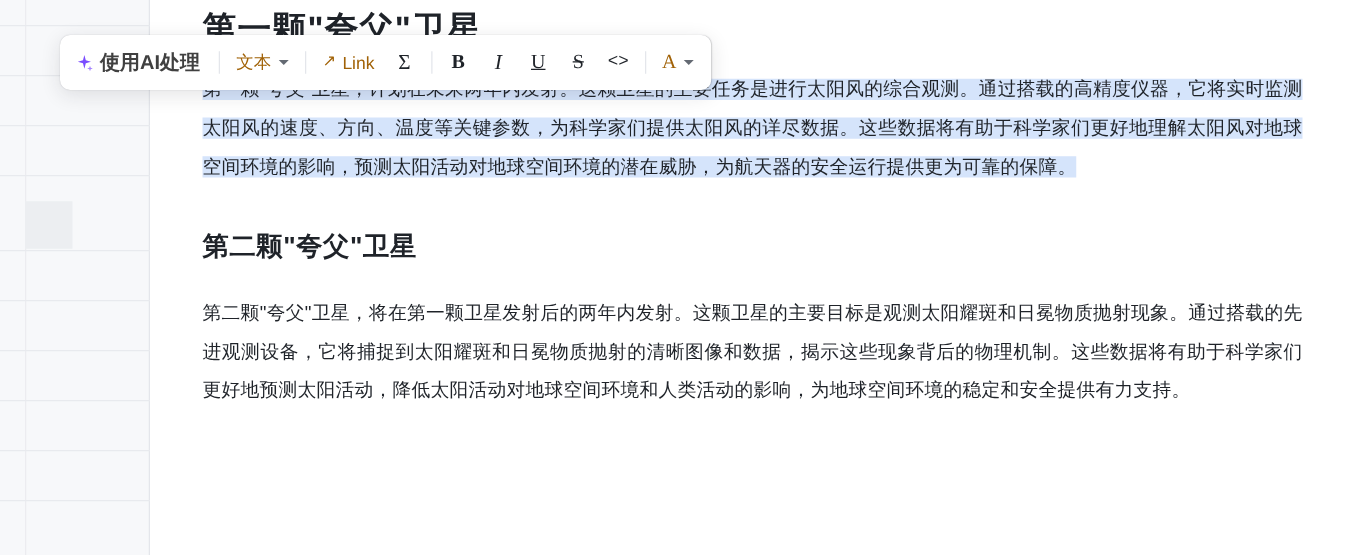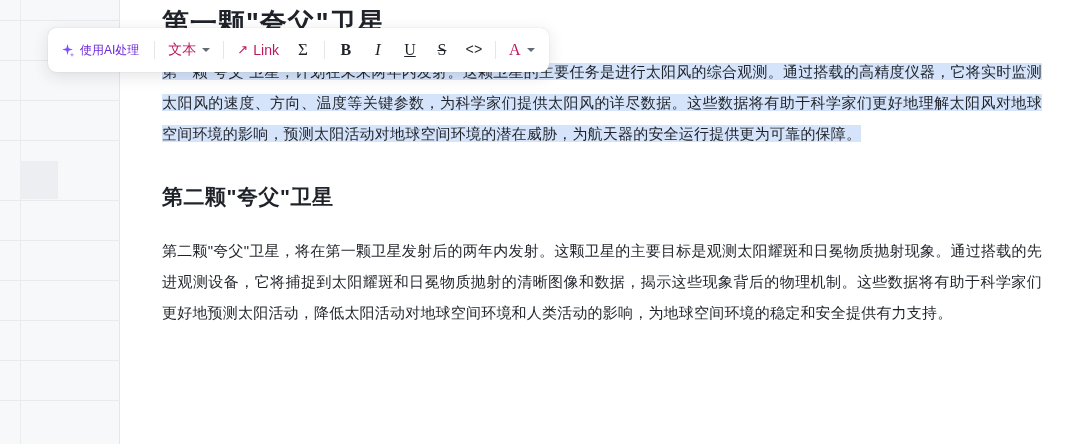--- a/index.html
+++ b/index.html
@@ -111,29 +111,30 @@
     white-space: nowrap;
   }
   .tb-item {
     display: flex;
     align-items: center;
     height: 30px;
     padding: 0 8px;
     border-radius: 5px;
     cursor: pointer;
     font-size: 14px;
-    color: #be185d;
+    color: #a16207;
     user-select: none;
   }
 
   .ai-btn {
-    color: #6d28d9;
-    font-size: 12px;
+    color: #404040;
+    font-size: 16px;
     padding: 0 10px 0 6px;
     gap: 5px;
+    font-weight: bold;
   }
   .ai-spark {
     display: inline-block;
     width: 15px;
     height: 15px;
     position: relative;
   }
   .ai-spark svg { display: block; }
 
   .tb-sep {

